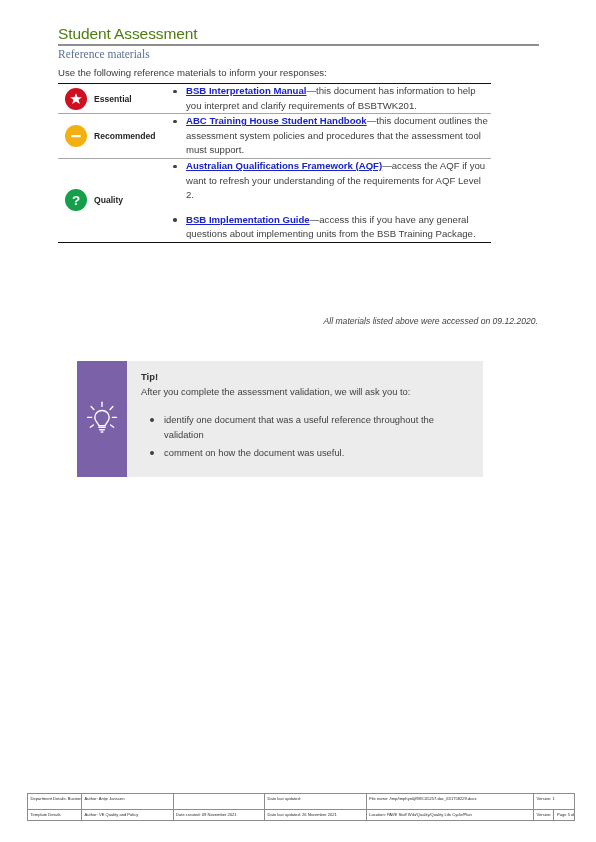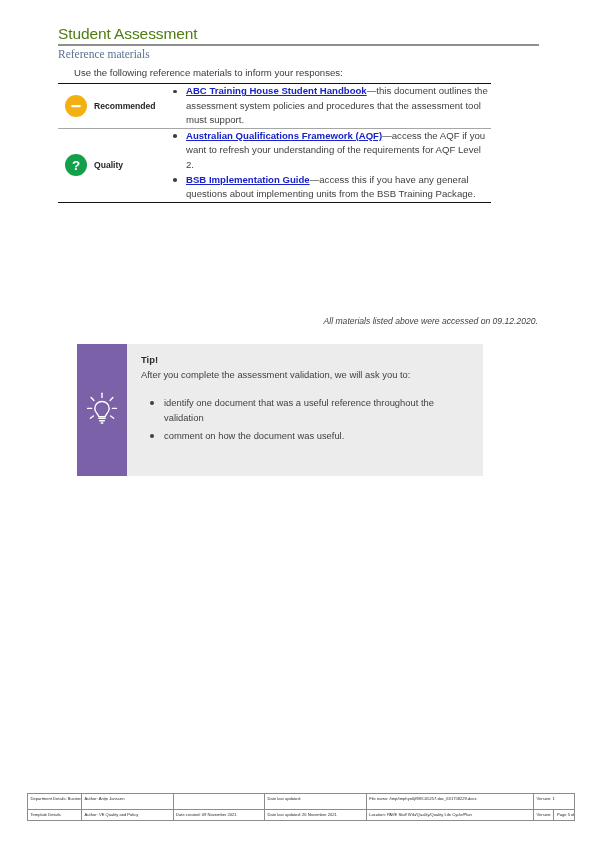--- a/index.html
+++ b/index.html
@@ -47,21 +47,21 @@
     top: 48px;
     font-family: "Liberation Serif", serif;
     font-size: 11.5px;
     color: #5b7290;
     text-align: center;
   }
 
   
   .intro {
     position: absolute;
-    left: 74px;
+    left: 58px;
     top: 67px;
     font-size: 9.6px;
     color: #3a3a3a;
   }
 
   
   .ref-table {
     position: absolute;
     left: 58px;
     top: 83px;
@@ -116,21 +116,21 @@
     list-style: none;
   }
   ul.ref-list li {
     position: relative;
     padding-left: 18px;
     font-size: 9.6px;
     line-height: 14.6px;
     color: #3f3f3f;
     margin-bottom: 0;
   }
-  ul.ref-list li + li { }
+  ul.ref-list li + li { margin-top: 10px; }
   ul.ref-list li:before {
     content: "";
     position: absolute;
     left: 5px;
     top: 5.6px;
     width: 3.6px;
     height: 3.6px;
     background: #3f3f3f;
     border-radius: 50%;
   }
@@ -149,23 +149,23 @@
     text-align: right;
     font-size: 8.6px;
     font-style: italic;
     color: #3f3f3f;
   }
 
   
   .tip-box {
     position: absolute;
     left: 77px;
-    top: 344px;
+    top: 361px;
     width: 406px;
-    height: 132px;
+    height: 116px;
     display: flex;
     background: #ececed;
   }
   .tip-bar {
     width: 50px;
     background: #7b62a8;
     display: flex;
     align-items: center;
     justify-content: center;
     flex: 0 0 50px;
@@ -251,20 +251,37 @@
 <div class="page">
 
   <div class="doc-title">Student Assessment</div>
   <div class="title-rule"></div>
   <div class="sub-heading">Reference materials</div>
   <div class="intro">Use the following reference materials to inform your responses:</div>
 
   <table class="ref-table">
     <tbody>
 
+      <tr>
+        <td class="cell-icon">
+          <span class="status-icon icon-essential">
+            <svg width="22" height="22" viewBox="0 0 22 22" aria-hidden="true">
+              <polygon fill="#ffffff" points="11,5.2 12.65,9.2 16.9,9.2 13.5,11.8 14.8,15.9 11,13.4 7.2,15.9 8.5,11.8 5.1,9.2 9.35,9.2"></polygon>
+            </svg>
+          </span>
+        </td>
+        <td class="cell-label">Essential</td>
+        <td class="cell-body">
+          <ul class="ref-list">
+            <li>
+              <a class="ref-link" href="#">BSB Interpretation Manual</a><span>—this document has information to help you interpret and clarify requirements of BSBTWK201.</span>
+            </li>
+          </ul>
+        </td>
+      </tr>
 
       <tr>
         <td class="cell-icon">
           <span class="status-icon icon-recommended">
             <svg width="22" height="22" viewBox="0 0 22 22" aria-hidden="true">
               <rect x="6.2" y="9.9" width="9.6" height="2.4" rx="1.2" fill="#ffffff"></rect>
             </svg>
           </span>
         </td>
         <td class="cell-label">Recommended</td>

